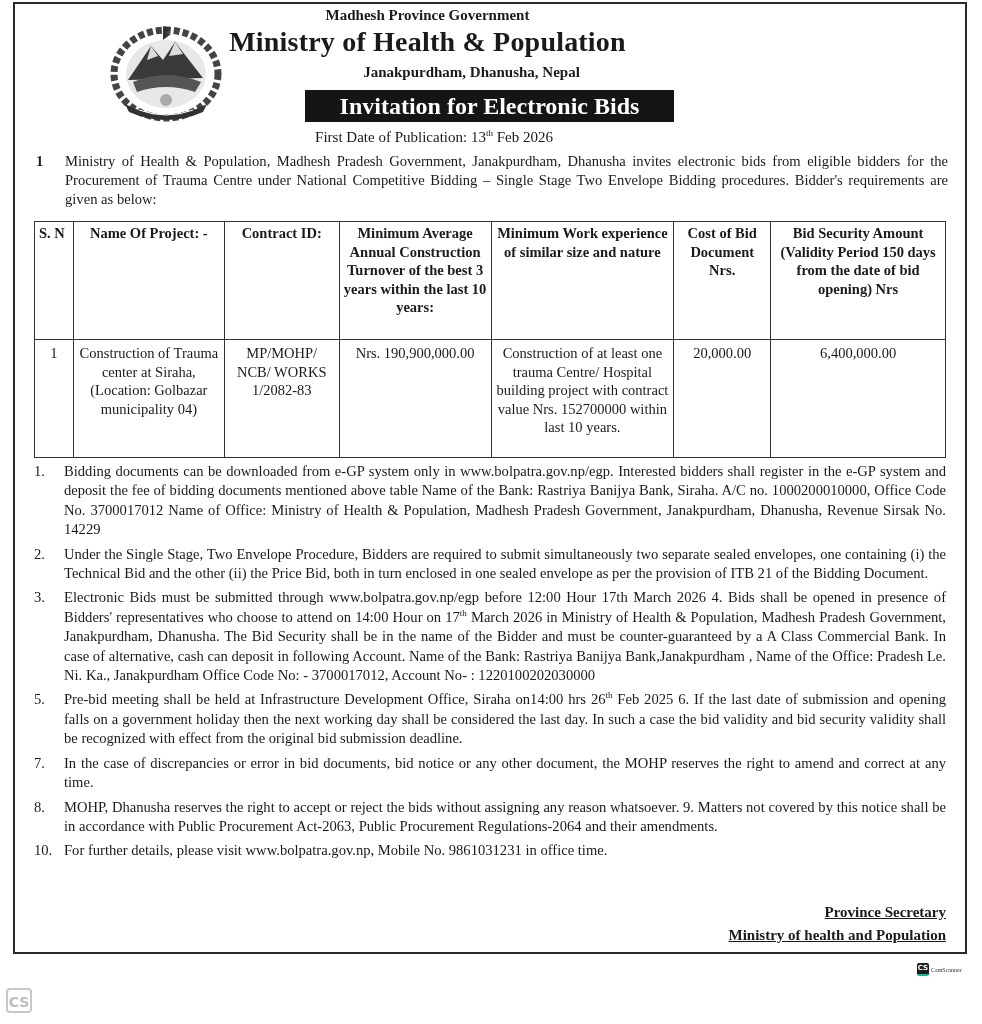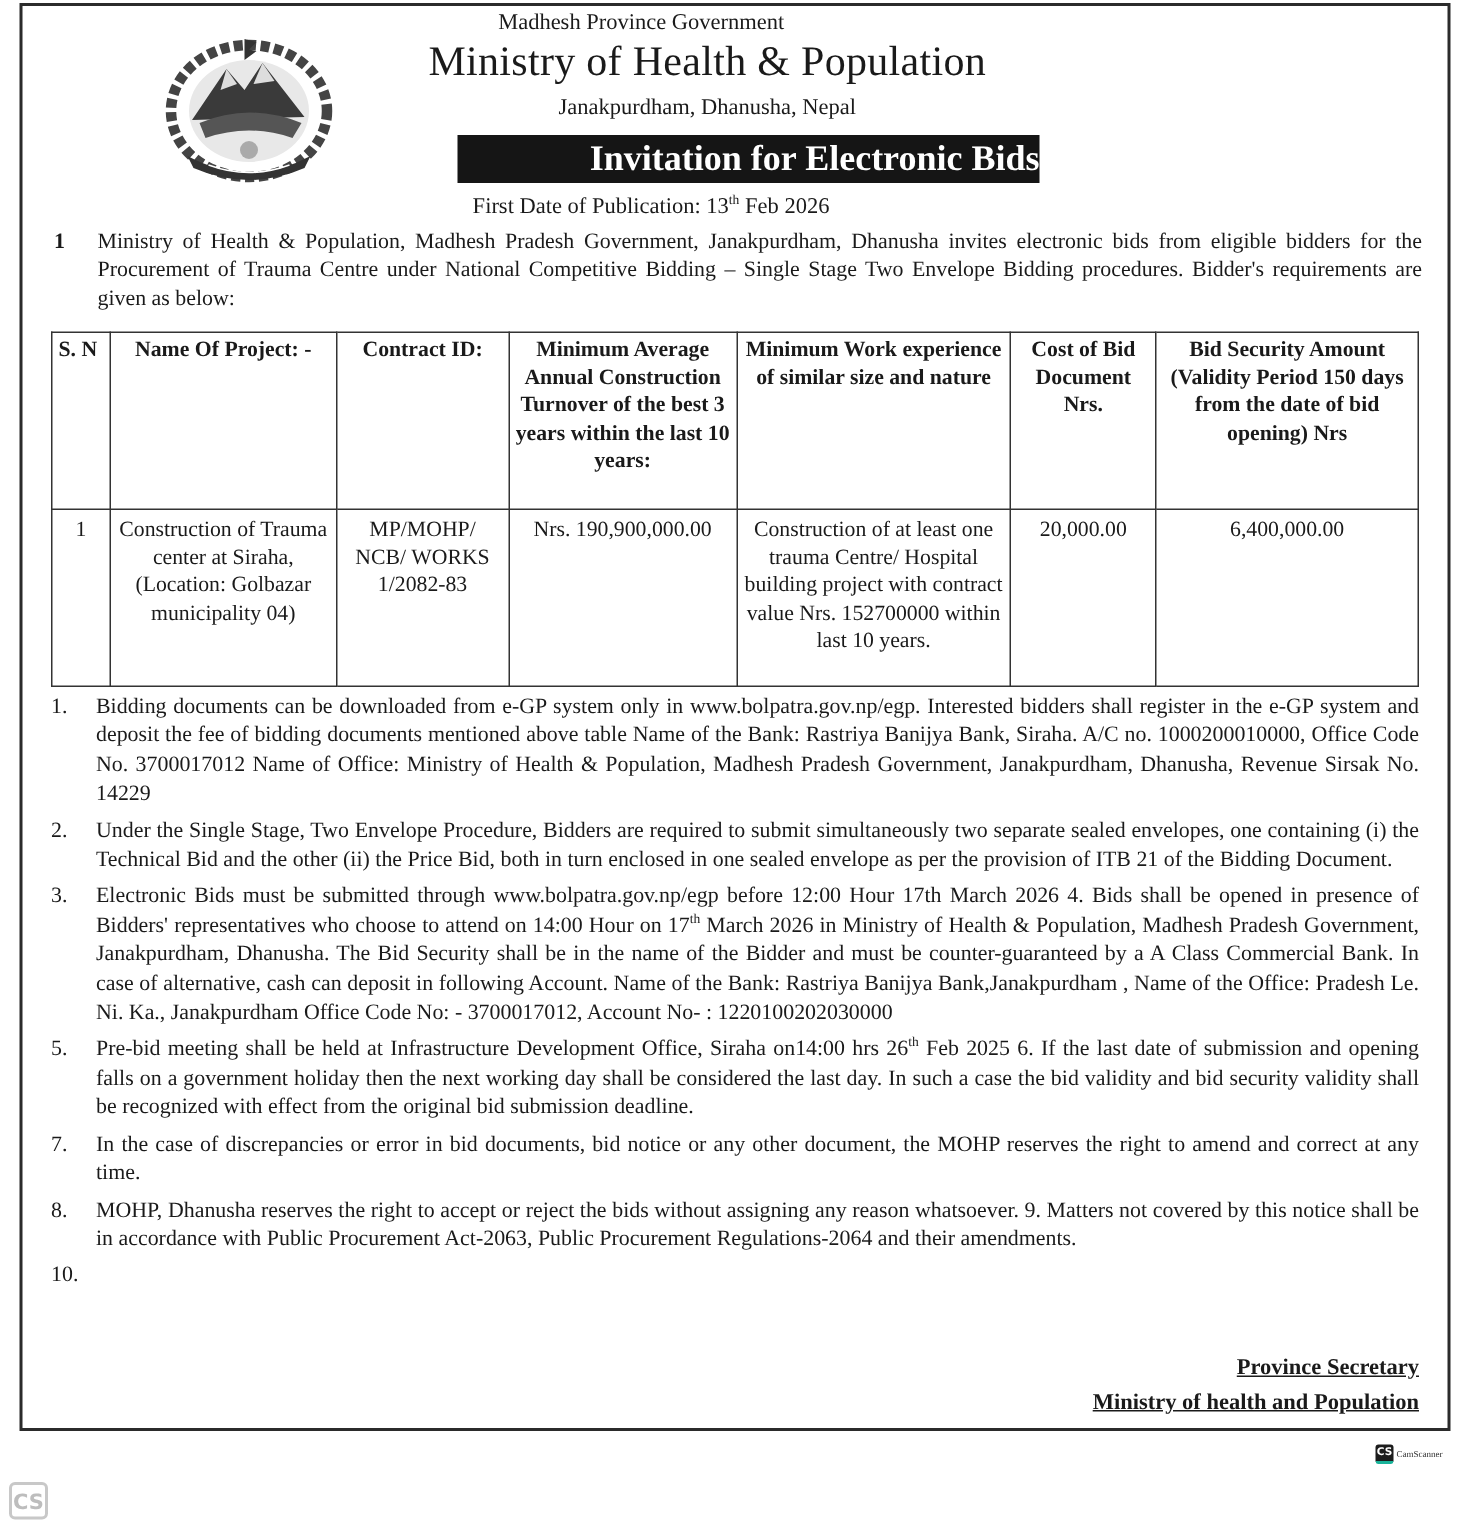--- a/index.html
+++ b/index.html
@@ -5,28 +5,28 @@
   html, body { margin: 0; padding: 0; background: #ffffff; }
   body {
     width: 982px; height: 1024px; position: relative; overflow: hidden;
     font-family: "Liberation Serif", "DejaVu Serif", serif; color: #1a1a1a;
   }
   .frame {
     position: absolute; left: 13px; top: 2px; width: 954px; height: 952px;
     border: 2px solid #2b2b2b; border-top: 2px solid #2b2b2b; box-sizing: border-box;
   }
   .emblem { position: absolute; left: 103px; top: 20px; width: 126px; height: 104px; }
-  .hdr-line { position: absolute; left: 0; width: 855px; text-align: center; font-weight: normal; }
+  .hdr-line { position: absolute; left: 0; width: 855px; text-align: center; font-weight: bold; }
   .gov { top: 7px; font-size: 15px; }
-  .ministry { top: 26px; font-size: 28px; letter-spacing: 0.2px; padding-left: 44px; }
+  .ministry { top: 26px; font-size: 28px; letter-spacing: 0.2px; }
   .location { top: 64px; font-size: 15px; margin-left: 44px; }
   .banner {
     position: absolute; left: 305px; top: 90px; width: 369px; height: 32px;
     background: #151515; color: #fff; font-weight: bold; font-size: 24px;
-    text-align: right; line-height: 32px; padding-left: 19px;
+    text-align: center; line-height: 32px;
   }
   .pubdate { position: absolute; left: 0; width: 868px; top: 128px; text-align: center; font-size: 15px; }
   .pubdate sup { font-size: 9px; }
   .intro {
     position: absolute; left: 36px; top: 152px; width: 912px; font-size: 14.6px; line-height: 19px;
     text-align: justify;
   }
   .intro .num { position: absolute; left: 0; top: 0; font-weight: bold; }
   .intro .body { margin-left: 29px; }
   .intro b { font-weight: normal; }
@@ -149,20 +149,21 @@
   <div class="note">
     <span class="n">7.</span>
     <span>In the case of discrepancies or error in bid documents, bid notice or any other document, the MOHP reserves the right to  amend and correct at any time.</span>
   </div>
   <div class="note">
     <span class="n">8.</span>
     <span>MOHP, Dhanusha reserves the right to accept or reject the bids without assigning any reason whatsoever.  9. Matters not covered by this notice shall be in accordance with Public Procurement Act-2063, Public Procurement  Regulations-2064 and their amendments.</span>
   </div>
   <div class="note">
     <span class="n">10.</span>
+    <span>For further details, please visit www.bolpatra.gov.np, Mobile No. 9861031231 in office time.</span>
   </div>
 </div>
 
 <div class="sign sign1">Province Secretary</div>
 <div class="sign sign2">Ministry of health and Population</div>
 
 <div class="cs-small">
   <span class="logo">CS</span>
   <span class="txt">CamScanner</span>
 </div>

